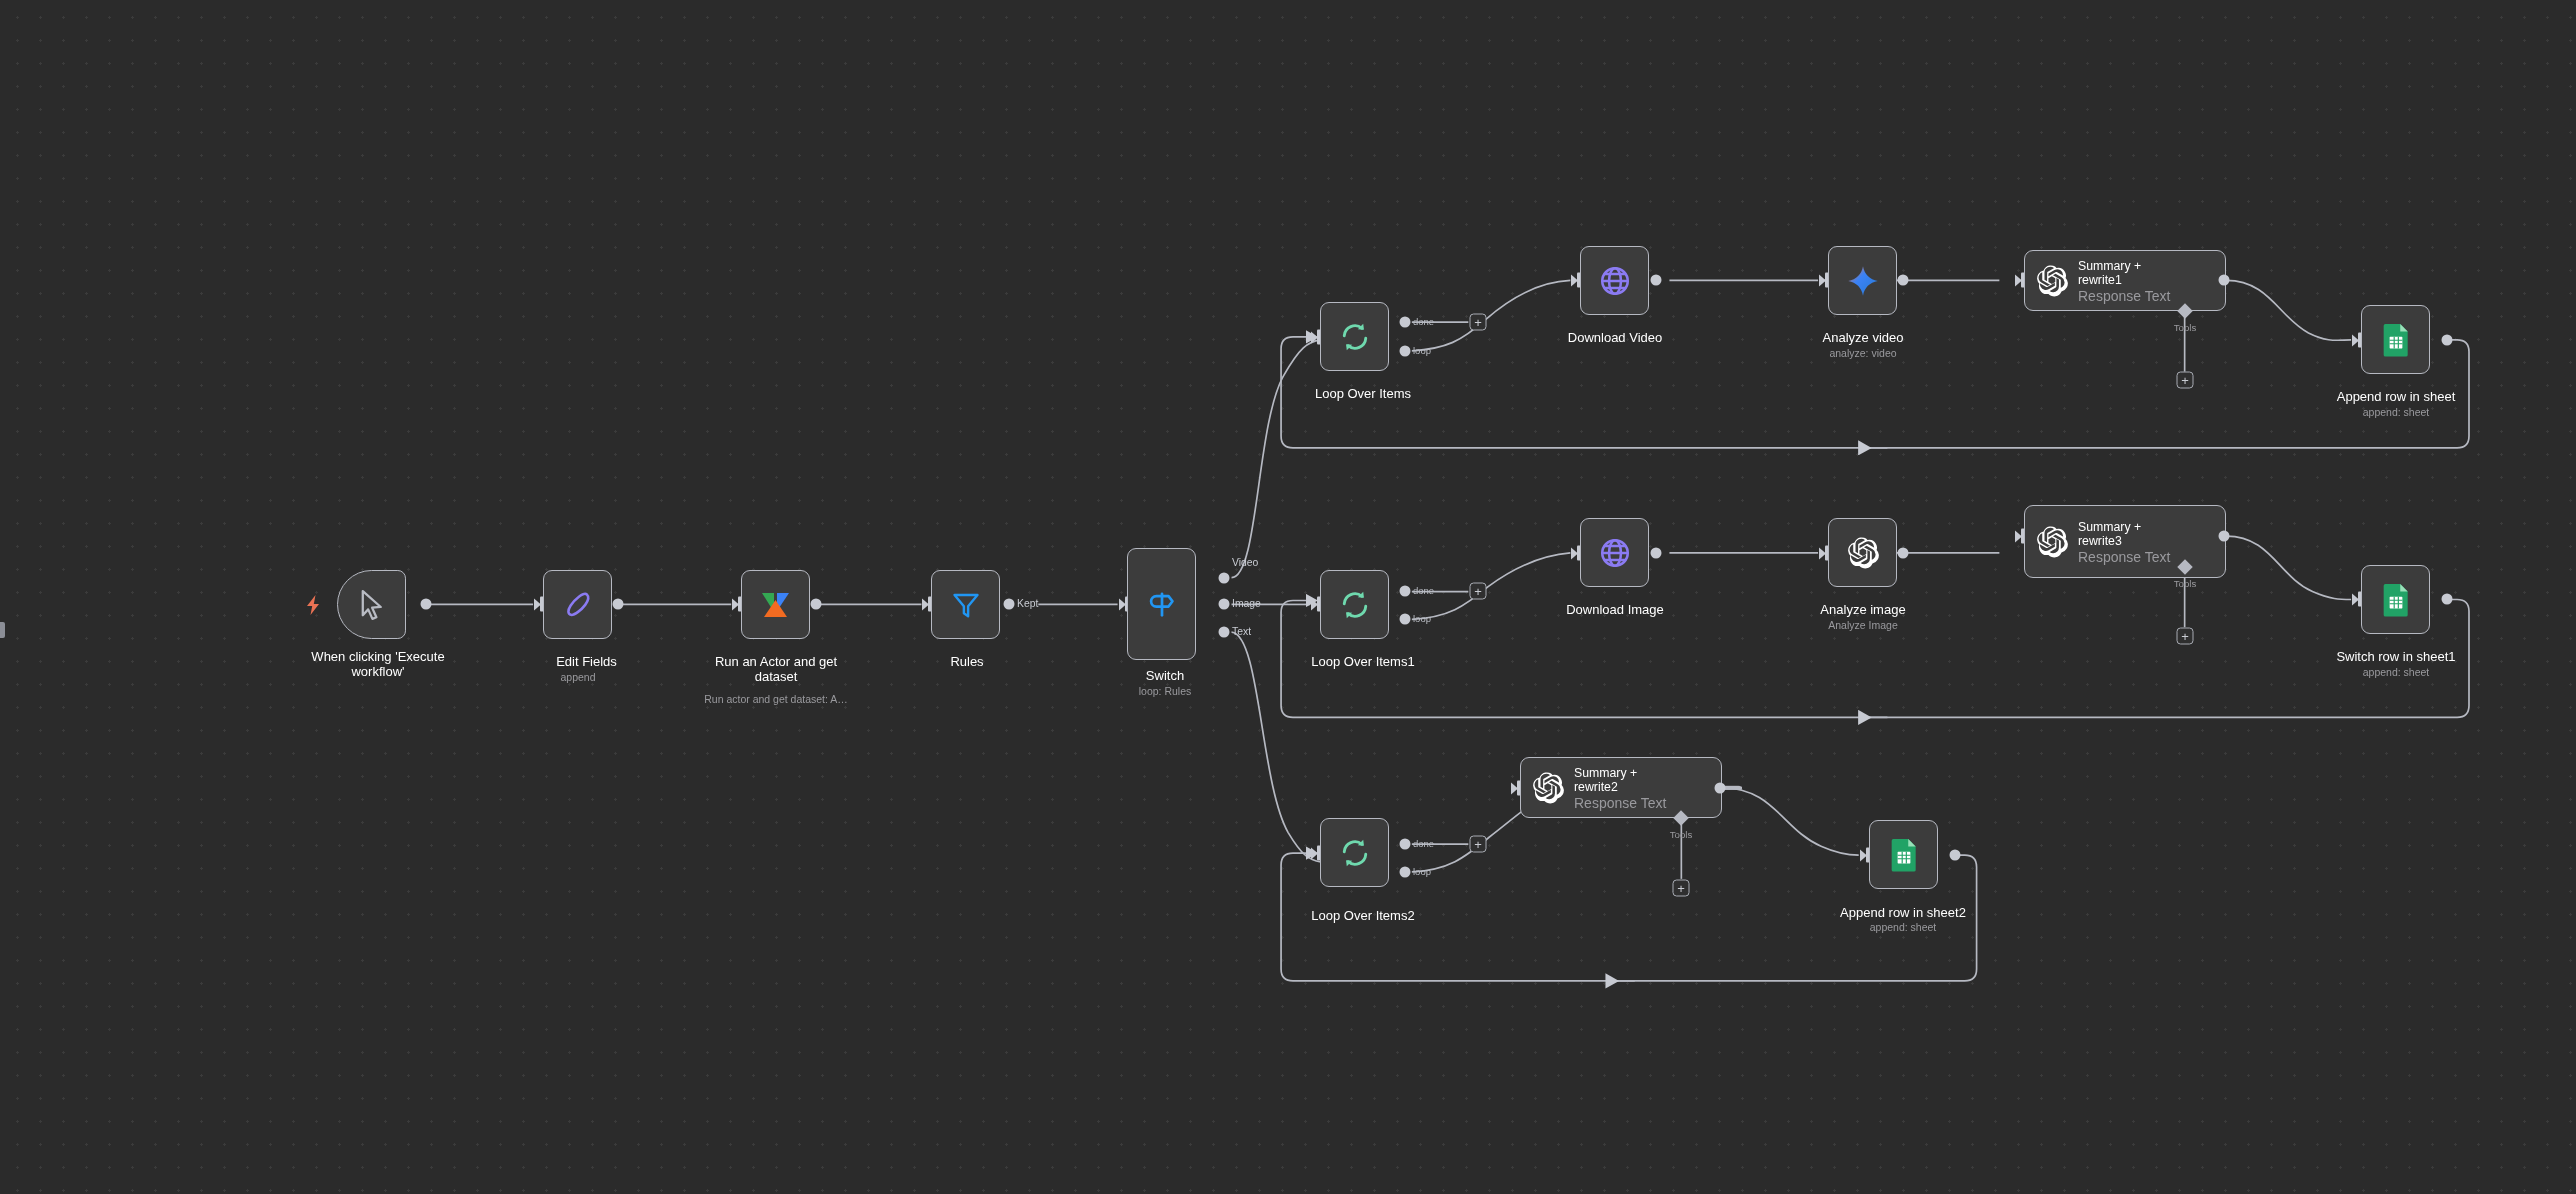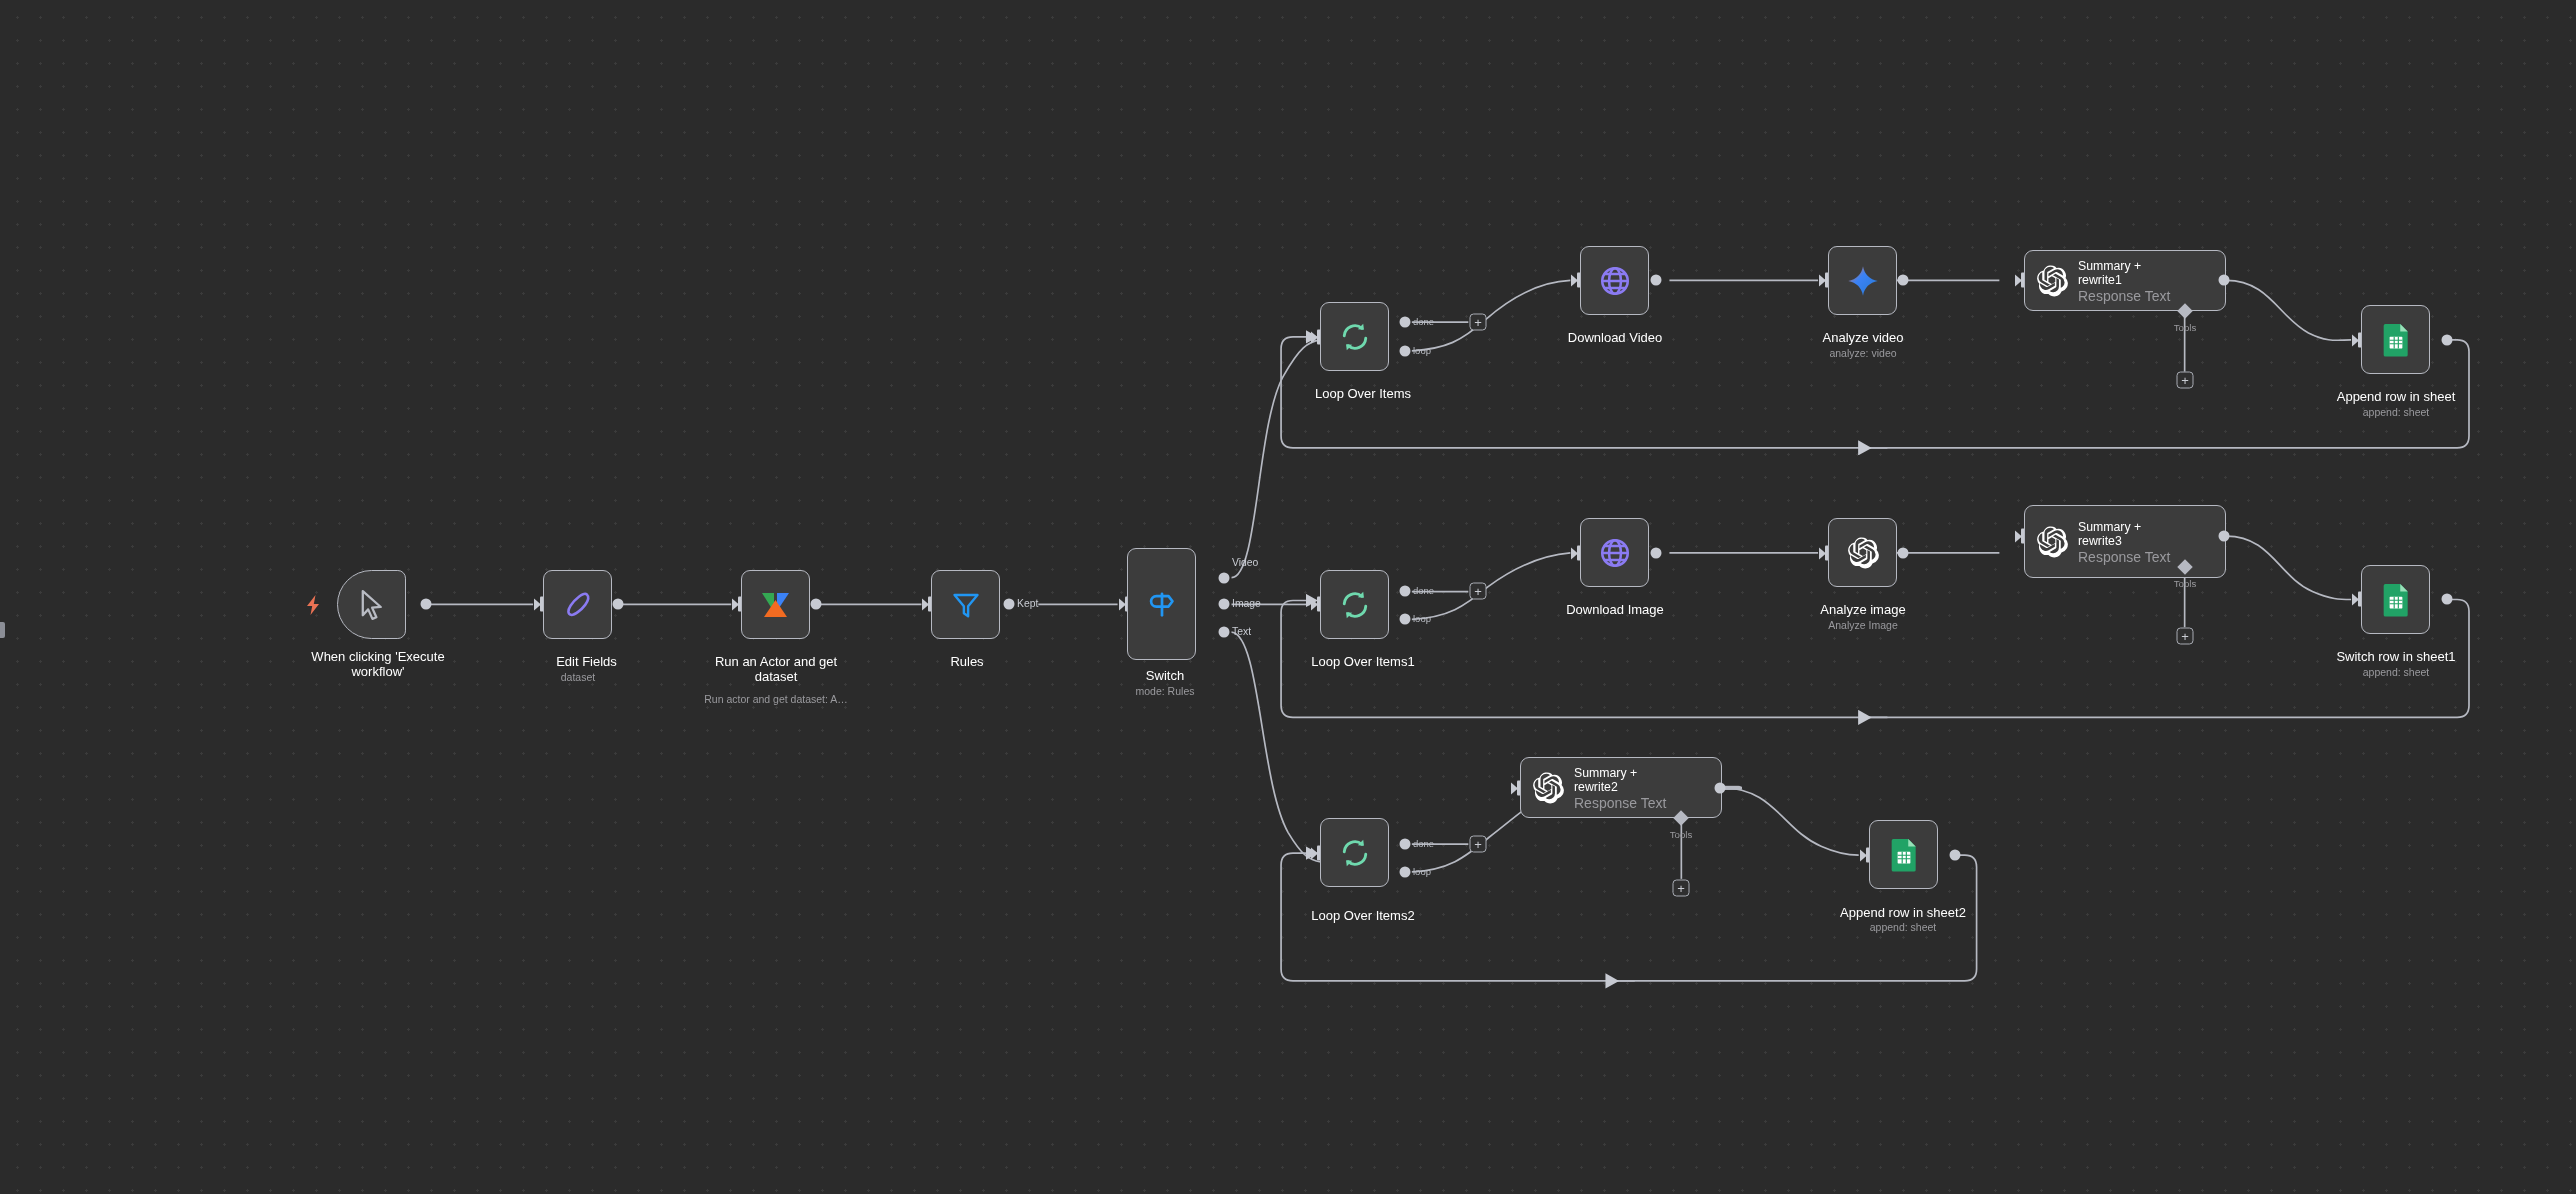--- a/index.html
+++ b/index.html
@@ -219,21 +219,21 @@
     </div>
   <div class="node sq" style="left:543px;top:570px;">
     <span>
       <svg class="icon" width="32" height="32" viewBox="0 0 24 24">
         <path d="M18.6 4.1 C20.5 6 20.1 8.3 17.4 11.9 C14.8 15.4 9.3 19.9 6.7 19.4 C4.3 18.9 4.1 16.1 6.5 12.4 C9.2 8.3 16.3 1.9 18.6 4.1 Z" fill="none" stroke="#8b7bf2" stroke-width="1.9" stroke-linejoin="round"></path>
       </svg>
     </span>
   </div>
   <div class="port" style="left:618px;top:604px;"></div>
   <div class="nlabel" style="left:578px;top:654px;padding-left:17px;">Edit Fields</div>
-  <div class="nsub" style="left:578px;top:671px;">dataset</div>
+  <div class="nsub" style="left:578px;top:671px;">append</div>
 
   <div class="inport" style="left:737px;top:604px;">
       <div class="tri"></div>
       <div class="bar"></div>
     </div>
   <div class="node sq" style="left:741px;top:570px;">
     <span>
       <svg class="icon" width="36" height="36" viewBox="0 0 36 36">
         <path d="M4 6 L16 6 L16 25 Z" fill="#34a853"></path>
         <path d="M19 6 L31 6 L19 24 Z" fill="#3b82f6"></path>
@@ -272,21 +272,21 @@
       </svg>
     </span>
   </div>
   <div class="port" style="left:1224px;top:578px;"></div>
   <div class="plabel" style="left:1232px;top:563px;">Video</div>
   <div class="port" style="left:1224px;top:604px;"></div>
   <div class="plabel" style="left:1232px;top:604px;">Image</div>
   <div class="port" style="left:1224px;top:632px;"></div>
   <div class="plabel" style="left:1232px;top:632px;">Text</div>
   <div class="nlabel" style="left:1165px;top:668px;">Switch</div>
-  <div class="nsub" style="left:1165px;top:685px;">mode: Rules</div>
+  <div class="nsub" style="left:1165px;top:685px;">loop: Rules</div>
 
   <div class="inport" style="left:1316px;top:337px;">
       <div class="tri"></div>
       <div class="bar"></div>
     </div>
   <div class="node sq" style="left:1320px;top:302px;">
     <span>
       <svg class="icon" width="34" height="34" viewBox="0 0 24 24">
         <path d="M4.4 11.2 A7.6 7.6 0 0 1 16.9 5.9" fill="none" stroke="#6fd9ae" stroke-width="2" stroke-linecap="round"></path>
         <path d="M19.6 12.8 A7.6 7.6 0 0 1 7.1 18.1" fill="none" stroke="#6fd9ae" stroke-width="2" stroke-linecap="round"></path>

